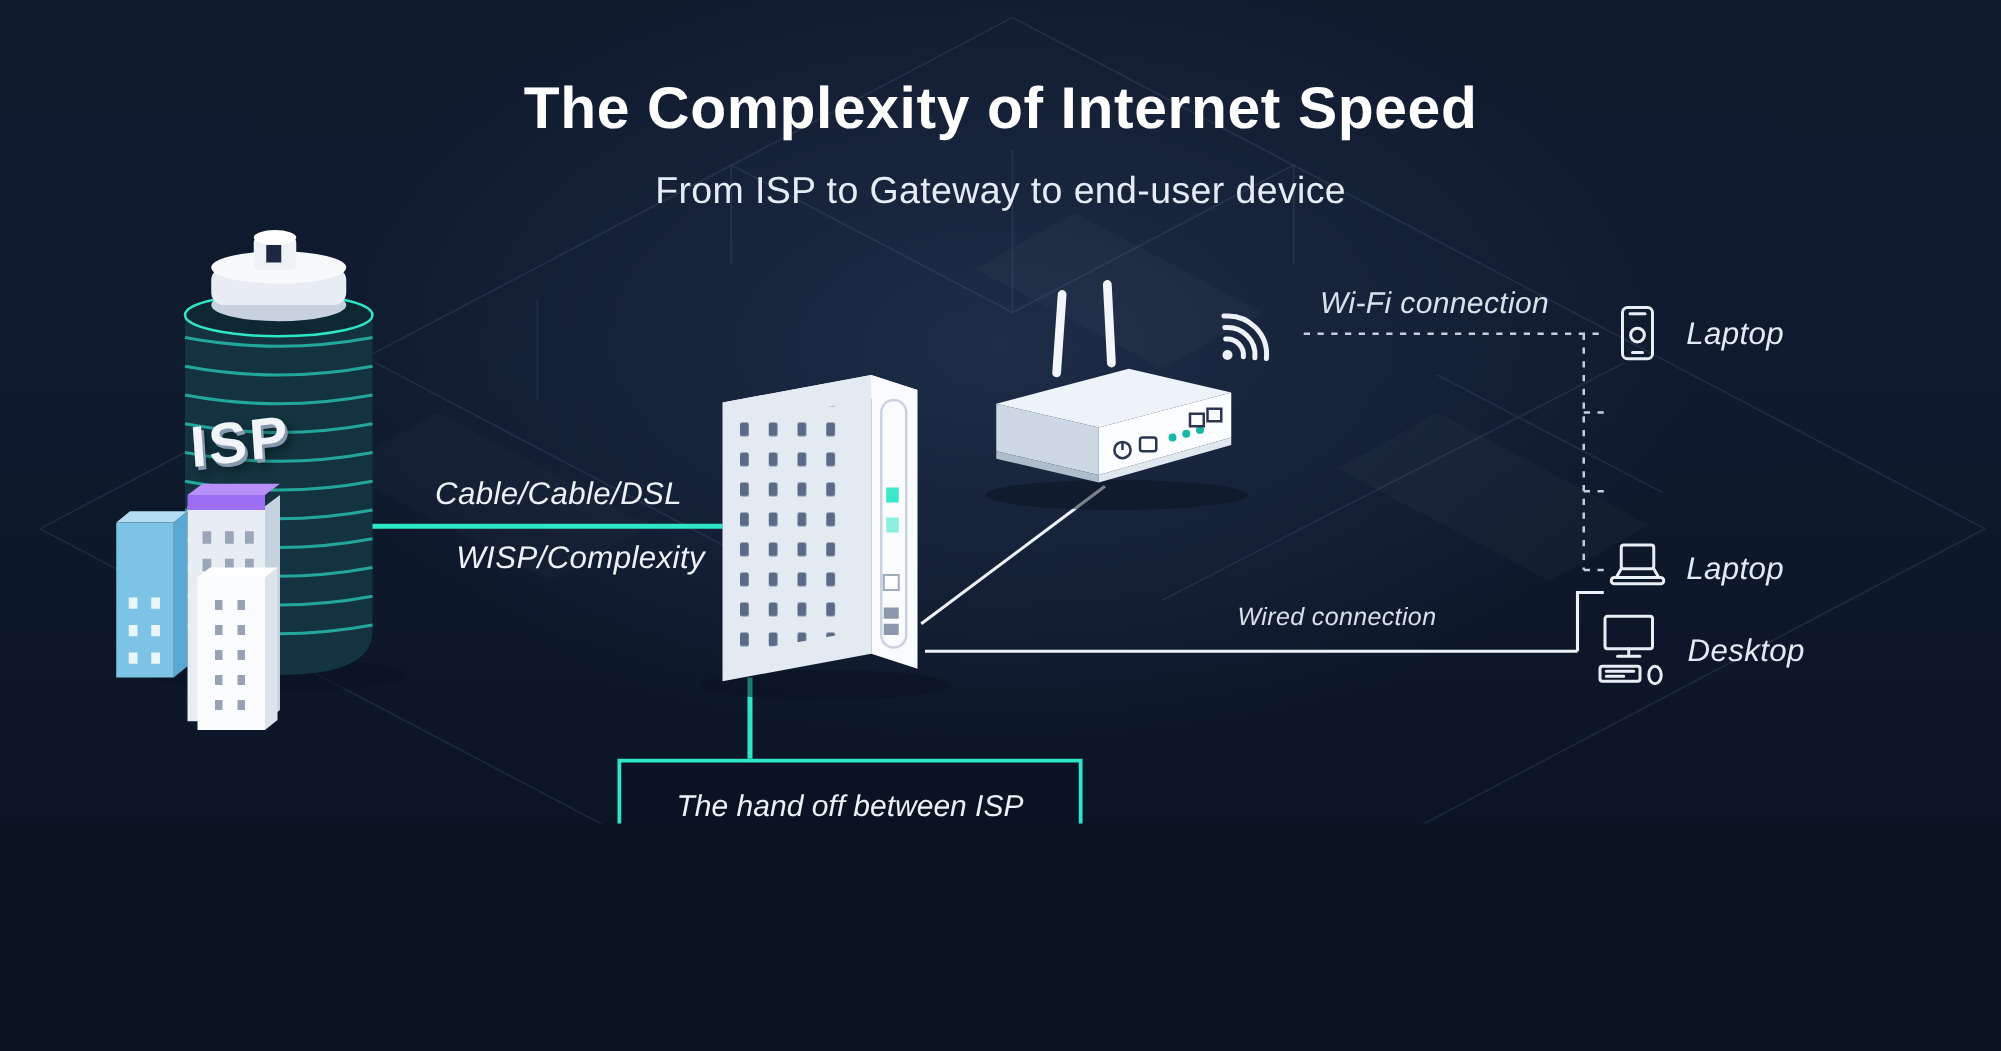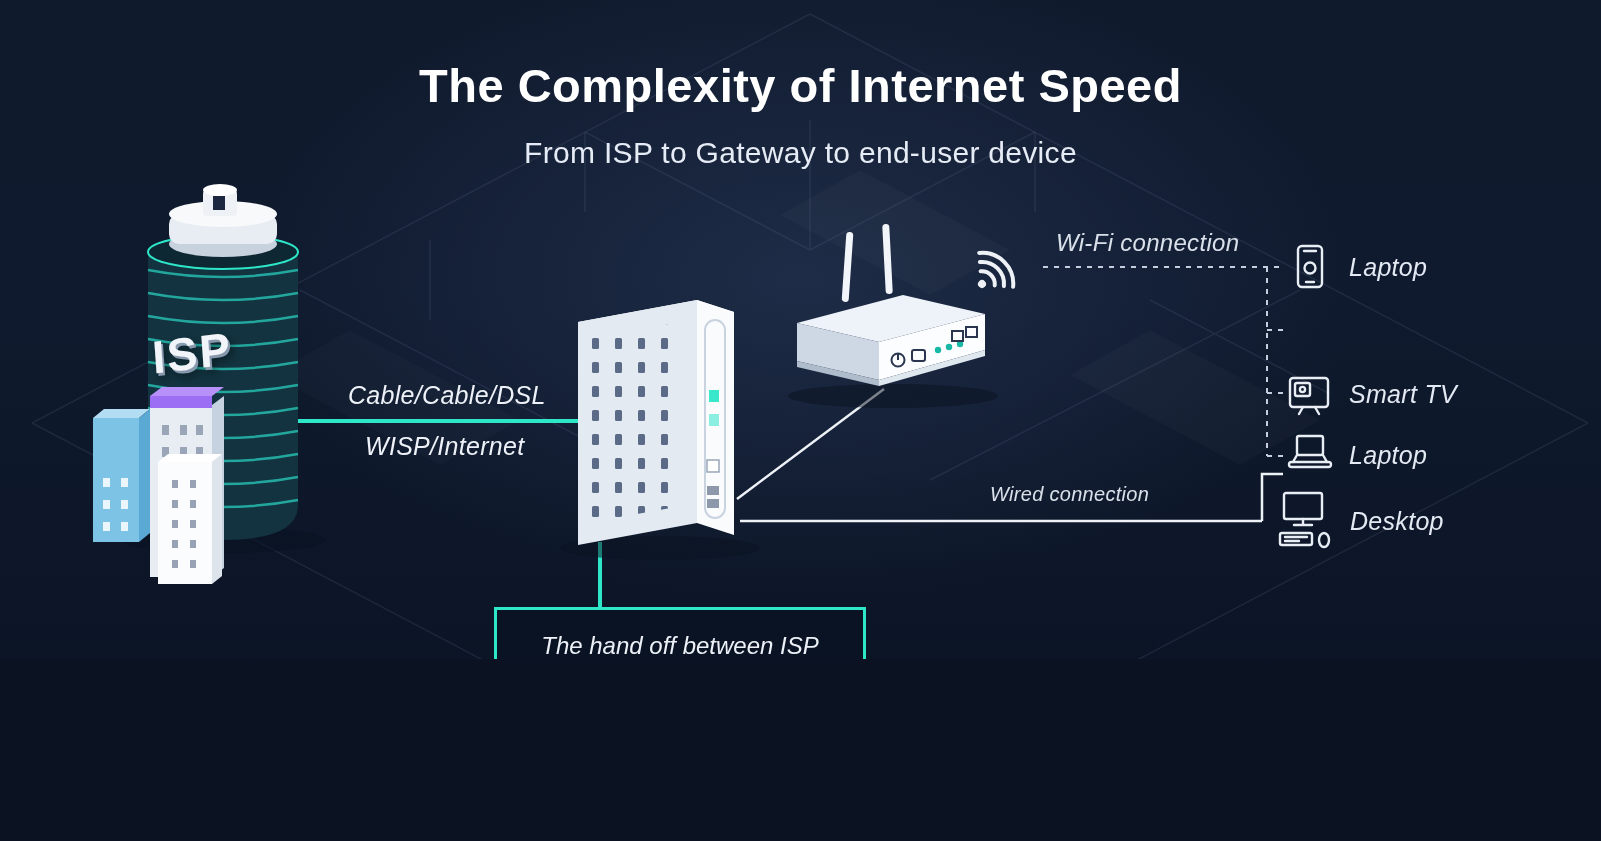--- a/index.html
+++ b/index.html
@@ -206,48 +206,37 @@
       </g>
     </g>
   </svg>
 
   <h1 class="title">The Complexity of Internet Speed</h1>
   <h2 class="subtitle">From ISP to Gateway to end-user device</h2>
 
   <div class="isp-label">ISP</div>
 
   <div class="link-label lbl-fiber">Cable/Cable/DSL</div>
-  <div class="link-label lbl-wisp">WISP/Internet</div>
+  <div class="link-label lbl-wisp">WISP/Complexity</div>
   <div class="link-label lbl-wifi">Wi-Fi connection</div>
   <div class="link-label lbl-wired">Wired connection</div>
 
   <div class="device-row row-phone">
     <svg class="dicon" viewBox="0 0 52 52">
       <g stroke="#e9eef5" stroke-width="2.4" fill="none" stroke-linecap="round" stroke-linejoin="round">
         <rect x="15" y="5" width="24" height="41" rx="4"></rect>
         <path d="M21 10 h12"></path>
         <circle cx="27" cy="27" r="5.5"></circle>
         <path d="M23 41 h8"></path>
       </g>
     </svg>
     <span class="dlabel">Laptop</span>
   </div>
 
 
-  <div class="device-row row-smarttv">
-    <svg class="dicon" viewBox="0 0 52 52">
-      <g stroke="#e9eef5" stroke-width="2.4" fill="none" stroke-linecap="round" stroke-linejoin="round">
-        <rect x="7" y="10" width="38" height="29" rx="3"></rect>
-        <rect x="12" y="15" width="15" height="13" rx="2"></rect>
-        <circle cx="19.5" cy="21.5" r="2.6"></circle>
-        <path d="M20 39 l-4 7 M32 39 l4 7"></path>
-      </g>
-    </svg>
-    <span class="dlabel">Smart TV</span>
-  </div>
 
   <div class="device-row row-laptop">
     <svg class="dicon" viewBox="0 0 52 52">
       <g stroke="#e9eef5" stroke-width="2.4" fill="none" stroke-linecap="round" stroke-linejoin="round">
         <rect x="14" y="7" width="26" height="19" rx="2"></rect>
         <path d="M10 33 L14 26 M44 33 L40 26"></path>
         <rect x="6" y="33" width="42" height="5" rx="2.5"></rect>
       </g>
     </svg>
     <span class="dlabel">Laptop</span>

